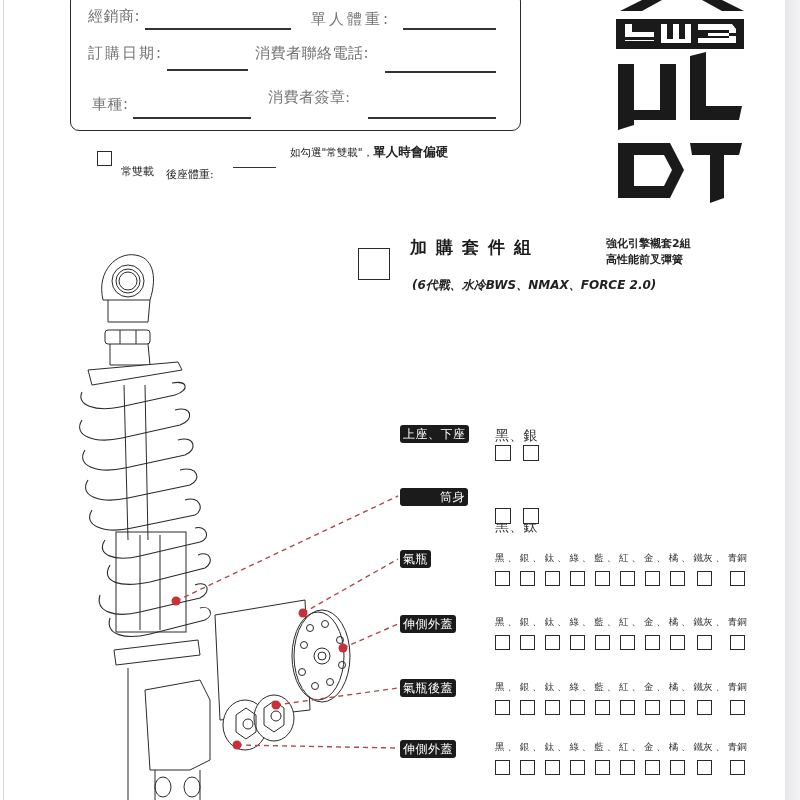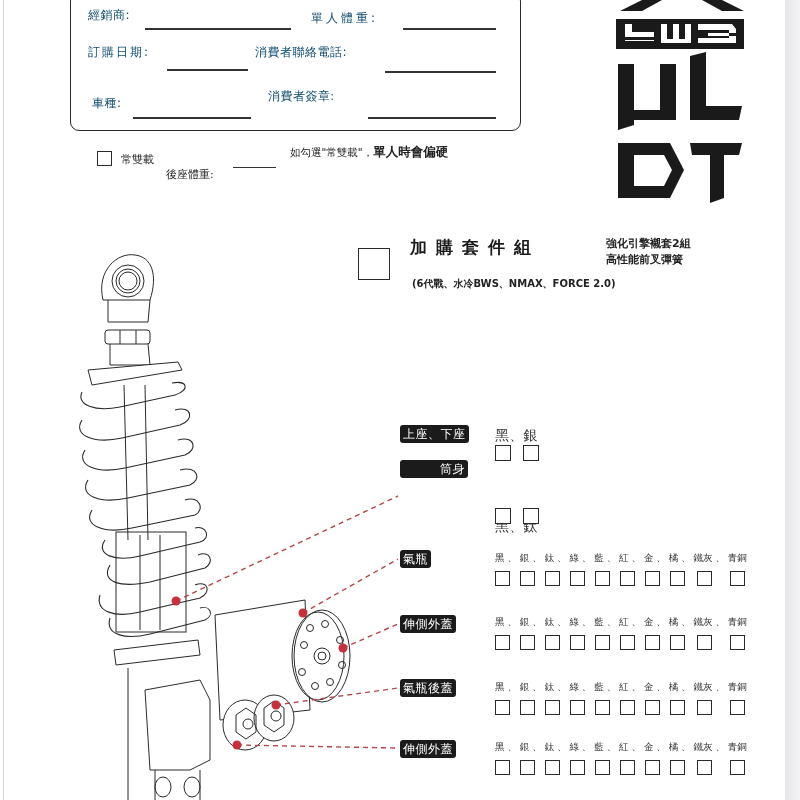--- a/index.html
+++ b/index.html
@@ -4,35 +4,35 @@
 <style>
   * { box-sizing: border-box; margin: 0; padding: 0; }
   html, body { width: 800px; height: 800px; overflow: hidden; background: #ffffff; }
   body { position: relative; font-family: "DejaVu Sans", "Liberation Sans", sans-serif; color: #1a1a1a; }
   .page { position: absolute; left: 3px; top: 0; width: 782px; height: 800px; background: #fff; border-left: 1px solid #d8d8d8; }
   .right-gutter { position: absolute; left: 785px; top: 0; width: 15px; height: 800px; background: linear-gradient(to right, #e6e6ea, #f4f4f6); }
   .abs { position: absolute; }
 
   
   .form-box { position: absolute; left: 70px; top: -8px; width: 451px; height: 139px; border: 1.5px solid #2a2a2a; border-radius: 9px; }
-  .lbl { position: absolute; font-size: 12px; color: #0c4a6e; white-space: nowrap; letter-spacing: 0.5px; }
+  .lbl { position: absolute; font-size: 15px; color: #737373; white-space: nowrap; letter-spacing: 0.5px; }
   .uline { position: absolute; height: 1.5px; background: #333; }
 
   .chk { position: absolute; border: 1.6px solid #2a2a2a; background: #fff; }
   .small { font-size: 11px; color: #222; white-space: nowrap; }
   .note { position: absolute; font-size: 10.5px; color: #222; white-space: nowrap; line-height: 19px; }
   .note b { font-size: 12.5px; font-weight: bold; }
 
   
   .logo { position: absolute; left: 612px; top: 0; width: 140px; height: 210px; }
 
   
   .kit-title { position: absolute; left: 410px; top: 236px; font-size: 17px; font-weight: bold; letter-spacing: 9px; color: #1a1a1a; white-space: nowrap; }
   .kit-side { position: absolute; left: 606px; top: 236px; font-size: 11px; line-height: 16px; color: #222; white-space: nowrap; font-weight: bold; }
-  .kit-sub { position: absolute; left: 412px; top: 277px; font-size: 10px; color: #222; white-space: nowrap; font-weight: bold; }
+  .kit-sub { position: absolute; left: 412px; top: 277px; font-size: 12px; color: #222; white-space: nowrap; font-weight: bold; font-style: italic; }
 
   
   .tag { position: absolute; left: 400px; height: 18px; line-height: 18px; padding: 0 3px; background: #1b1b1b; color: #fff; font-size: 12px; border-radius: 3px; white-space: nowrap; letter-spacing: 0.5px; }
   .opt-label { position: absolute; font-size: 14px; color: #333; white-space: nowrap; letter-spacing: 0.3px; }
   .opt-row { position: absolute; left: 495px; width: 252px; }
   .opt-names { display: flex; justify-content: space-between; font-size: 9.5px; color: #333; white-space: nowrap; }
   .opt-boxes { position: relative; height: 16px; margin-top: 6px; }
   .opt-boxes .chk { width: 15px; height: 15px; top: 0; }
 
   svg.illus { position: absolute; left: 0; top: 0; }
@@ -57,21 +57,21 @@
 <span class="lbl" style="left:255px; top:44px;">消費者聯絡電話:</span>
 <div class="uline" style="left:385px; top:71px; width:111px;"></div>
 
 <span class="lbl" style="left:92px; top:95px;">車種:</span>
 <div class="uline" style="left:133px; top:117px; width:118px;"></div>
 
 <span class="lbl" style="left:268px; top:88px;font-family:Liberation Serif, serif;">消費者簽章:</span>
 <div class="uline" style="left:368px; top:117px; width:128px;"></div>
 
 <div class="chk" style="left:97px; top:151px; width:15px; height:15px;"></div>
-<span class="abs small" style="left:121px; top:152px;">常雙載</span>
+<span class="abs small" style="left:121px; top:164px;">常雙載</span>
 <span class="abs small" style="left:166px; top:167px;">後座體重:</span>
 <div class="uline" style="left:233px; top:167px; width:43px; height:1.3px;"></div>
 
 <div class="note" style="left:290px; top:142px;">
   <div><span>如勾選"常雙載"，</span><b>單人時會偏硬</b></div>
 </div>
 
 <svg class="logo" viewBox="0 0 140 210">
 
   <polygon points="8,11 30,0 50,0 30,11" fill="#1a1a1a"></polygon>
@@ -186,21 +186,21 @@
   <g fill="#c8303a">
     <circle cx="176" cy="601" r="4.5"></circle>
     <circle cx="303" cy="613" r="4.5"></circle>
     <circle cx="343" cy="648" r="4.5"></circle>
     <circle cx="276" cy="705" r="4.5"></circle>
     <circle cx="237" cy="745" r="4.5"></circle>
   </g>
 </svg>
 
 <span class="tag" style="top:425px;">上座、下座</span>
-<span class="tag" style="top:460px;padding-left:40px;">筒身</span>
+<span class="tag" style="top:488px;padding-left:40px;">筒身</span>
 <span class="tag" style="top:550px;">氣瓶</span>
 <span class="tag" style="top:615px;">伸側外蓋</span>
 <span class="tag" style="top:679px;">氣瓶後蓋</span>
 <span class="tag" style="top:740px;">伸側外蓋</span>
 
 <span class="opt-label" style="left:495px; top:427px;">黑、銀</span>
 <div class="chk" style="left:495px; top:445px; width:16px; height:16px;"></div>
 <div class="chk" style="left:523px; top:445px; width:16px; height:16px;"></div>
 
 <span class="opt-label" style="left:495px; top:490px;margin-top:28px;">黑、鈦</span>

